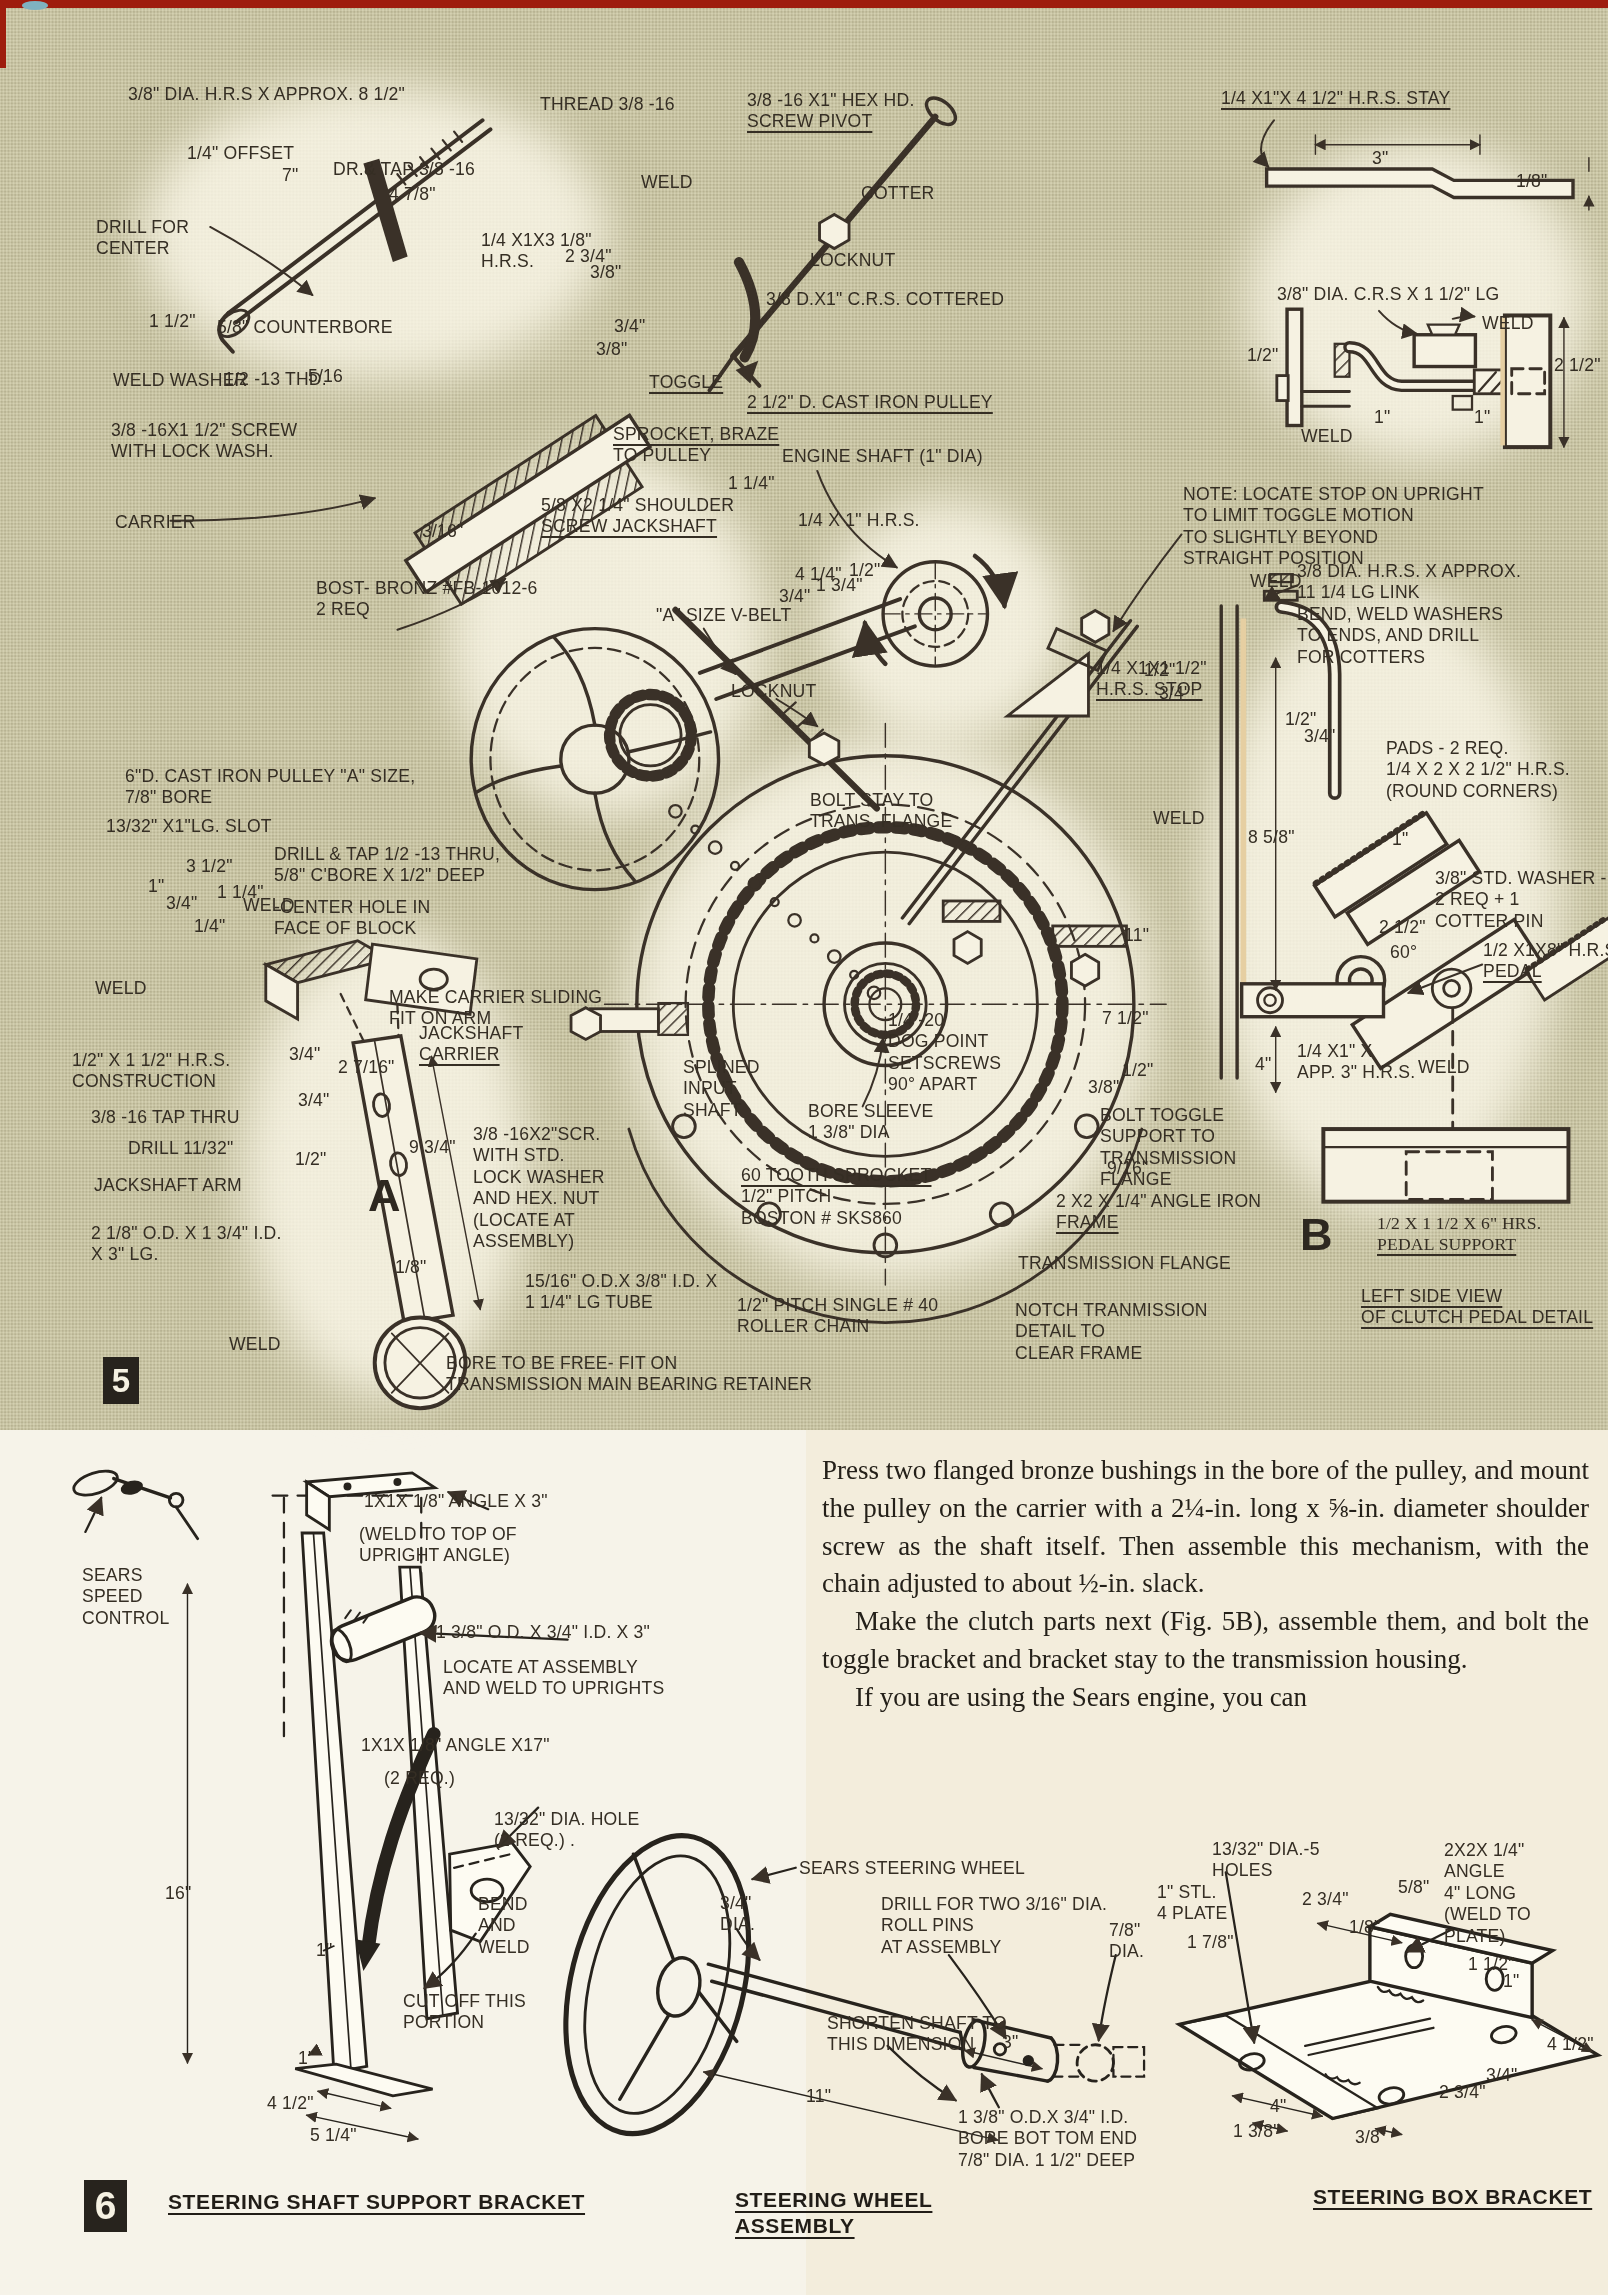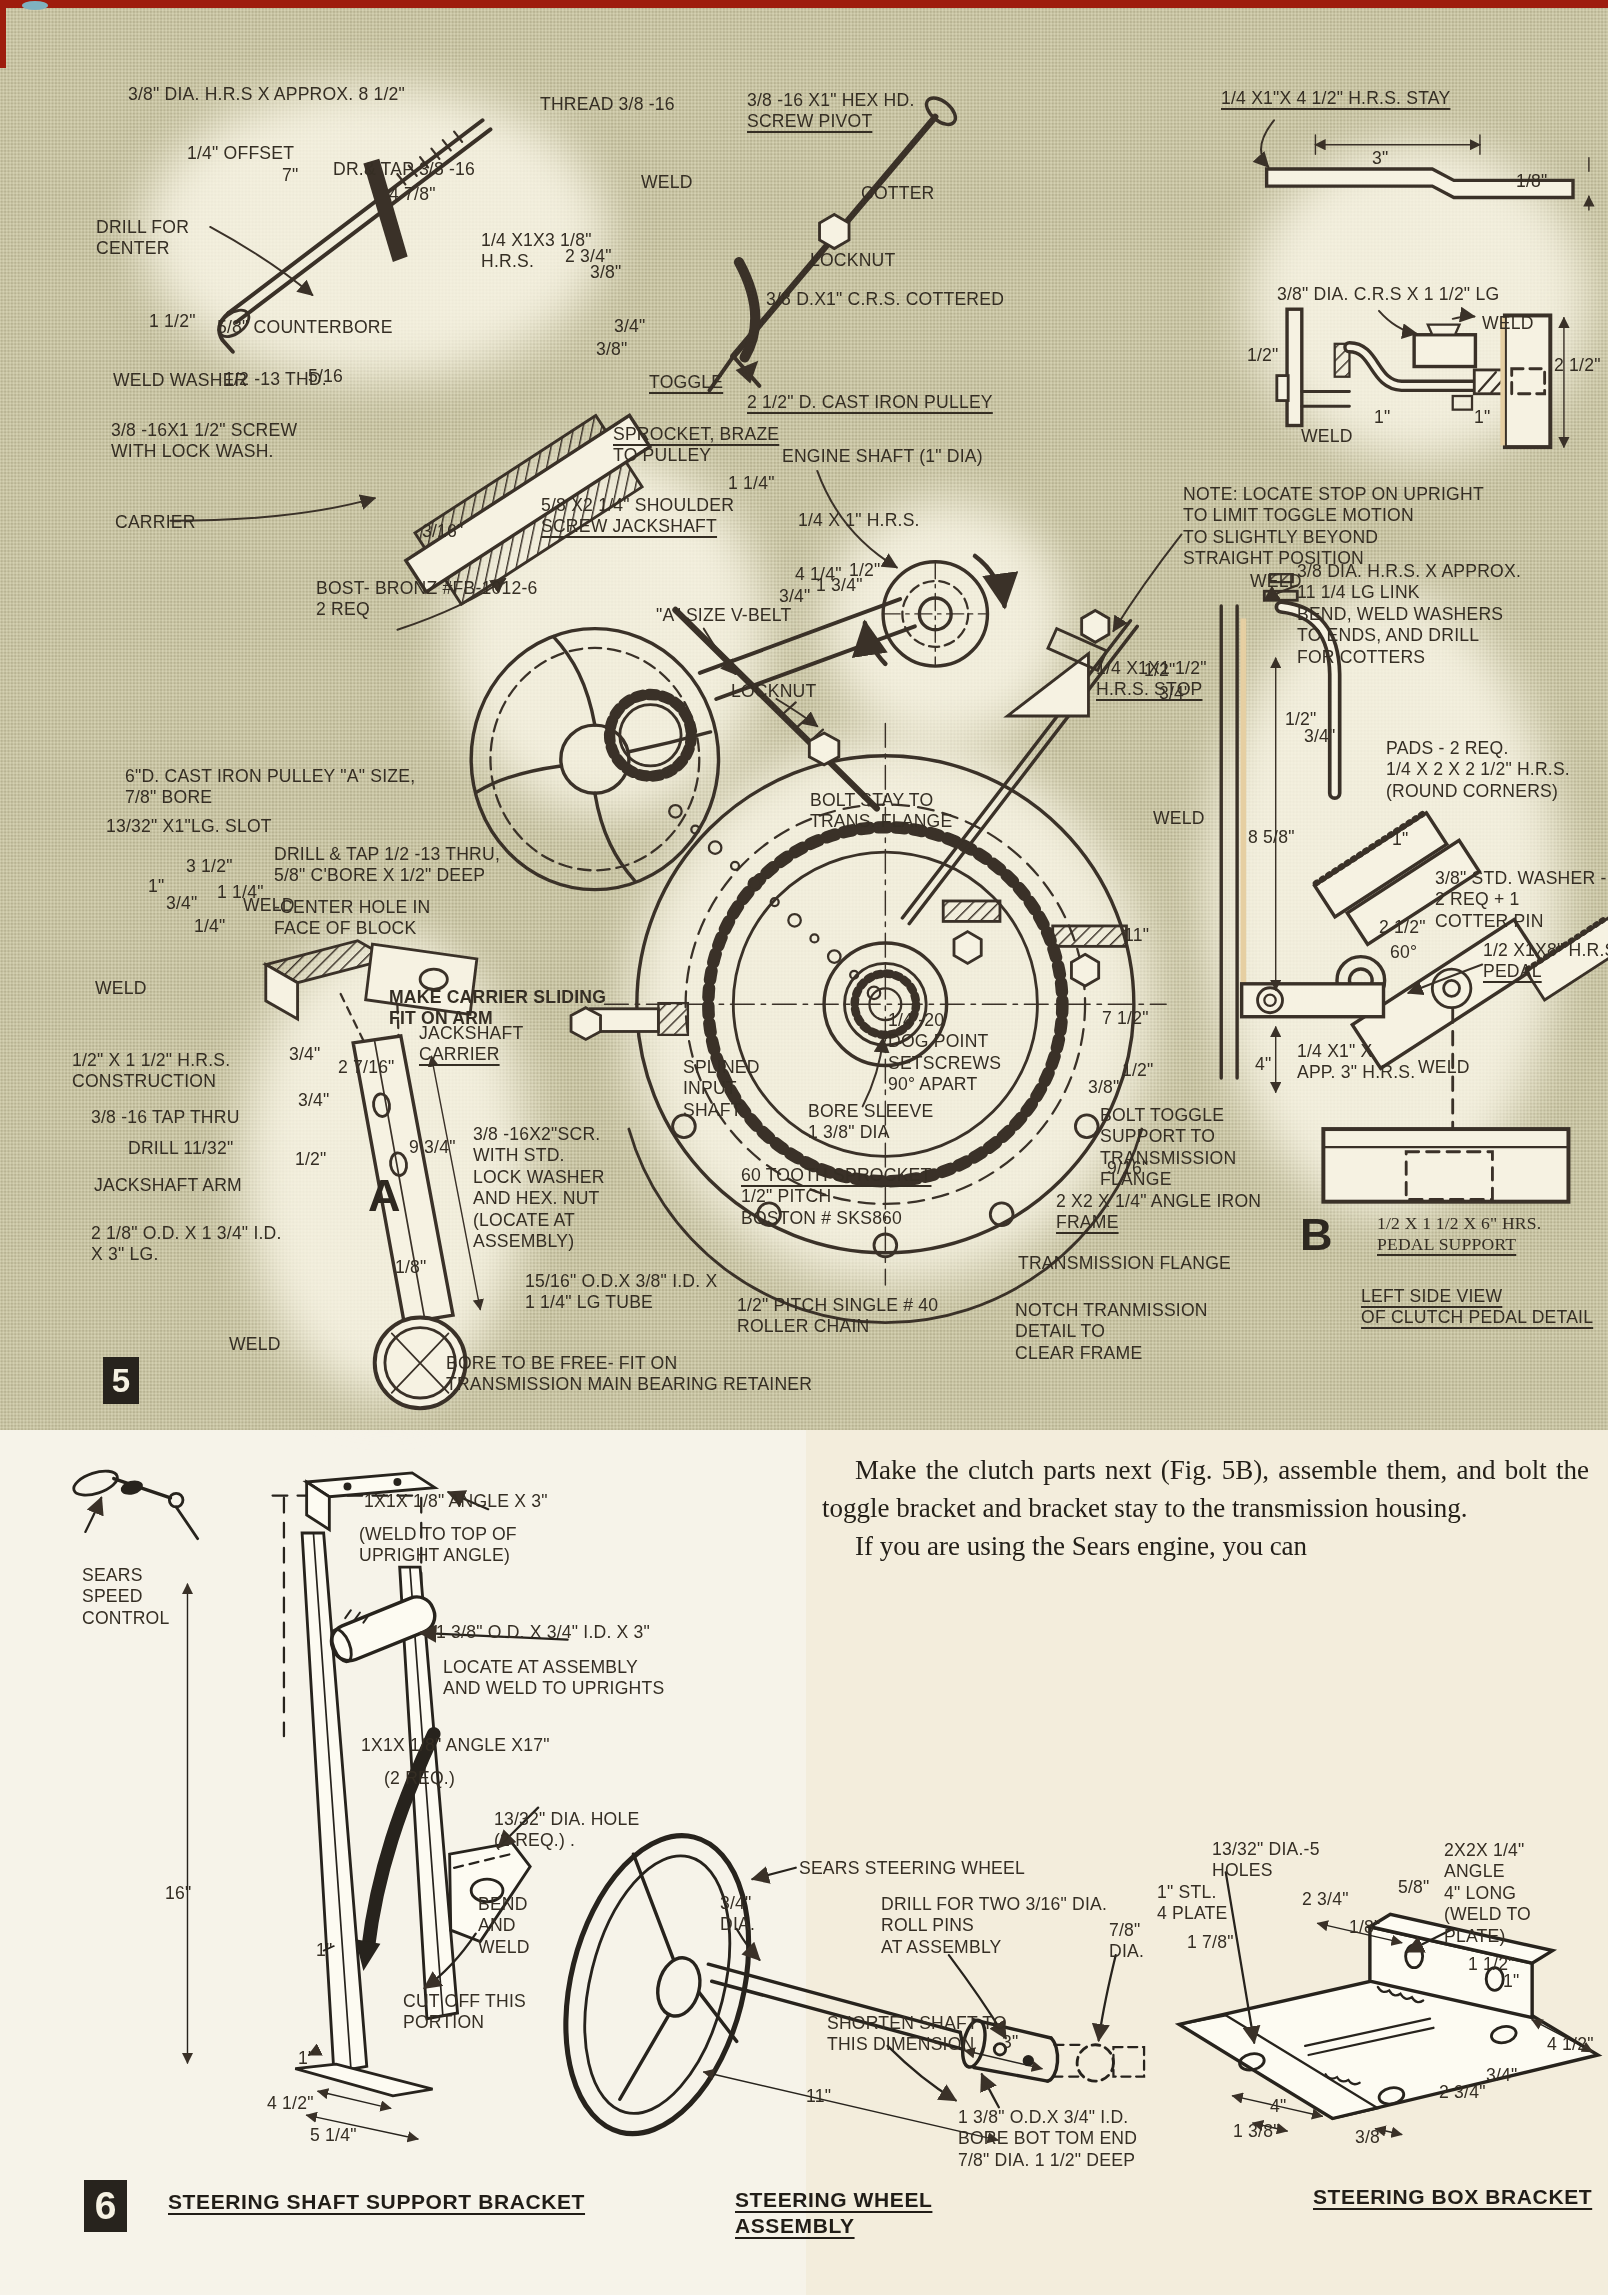--- a/index.html
+++ b/index.html
@@ -603,21 +603,21 @@
       <div class="ann" style="left: 243px; top: 895px;">
         <div>WELD</div>
       </div>
       <div class="ann" style="left: 274px; top: 897px;">
         <div>-CENTER  HOLE  IN</div>
         <div>FACE  OF  BLOCK</div>
       </div>
       <div class="ann" style="left: 95px; top: 978px;">
         <div>WELD</div>
       </div>
-      <div class="ann" style="left: 389px; top: 987px; font-weight: bold;">
+      <div class="ann" style="left: 389px; top: 987px;">
         <div>MAKE CARRIER SLIDING</div>
         <div>FIT ON  ARM</div>
       </div>
       <div class="ann" style="left: 419px; top: 1023px;">
         <div>JACKSHAFT</div>
         <div class="ul">CARRIER</div>
       </div>
       <div class="ann" style="left: 72px; top: 1050px;">
         <div>1/2" X 1 1/2" H.R.S.</div>
         <div>CONSTRUCTION</div>
@@ -862,20 +862,21 @@
       </div>
       <div class="ann t36" style="left: 1313px; top: 2184px;">
         <div class="ul">STEERING BOX BRACKET</div>
       </div>
     </div>
 
   <div class="badge" id="badge5">5</div>
   <div class="badge" id="badge6">6</div>
 
   <div id="article">
+    <p>Press two flanged bronze bushings in the bore of the pulley, and mount the pulley on the carrier with a 2¼-in. long x ⅝-in. diameter shoulder screw as the shaft itself. Then assemble this mechanism, with the chain adjusted to about ½-in. slack.</p>
     <p class="ind">Make the clutch parts next (Fig. 5B), assemble them, and bolt the toggle bracket and bracket stay to the transmission housing.</p>
     <p class="ind">If you are using the Sears engine, you can</p>
   </div>
 
   <div class="edge-top"></div>
   <div class="edge-left"></div>
   <div class="speck"></div>
 </div>
 
 

